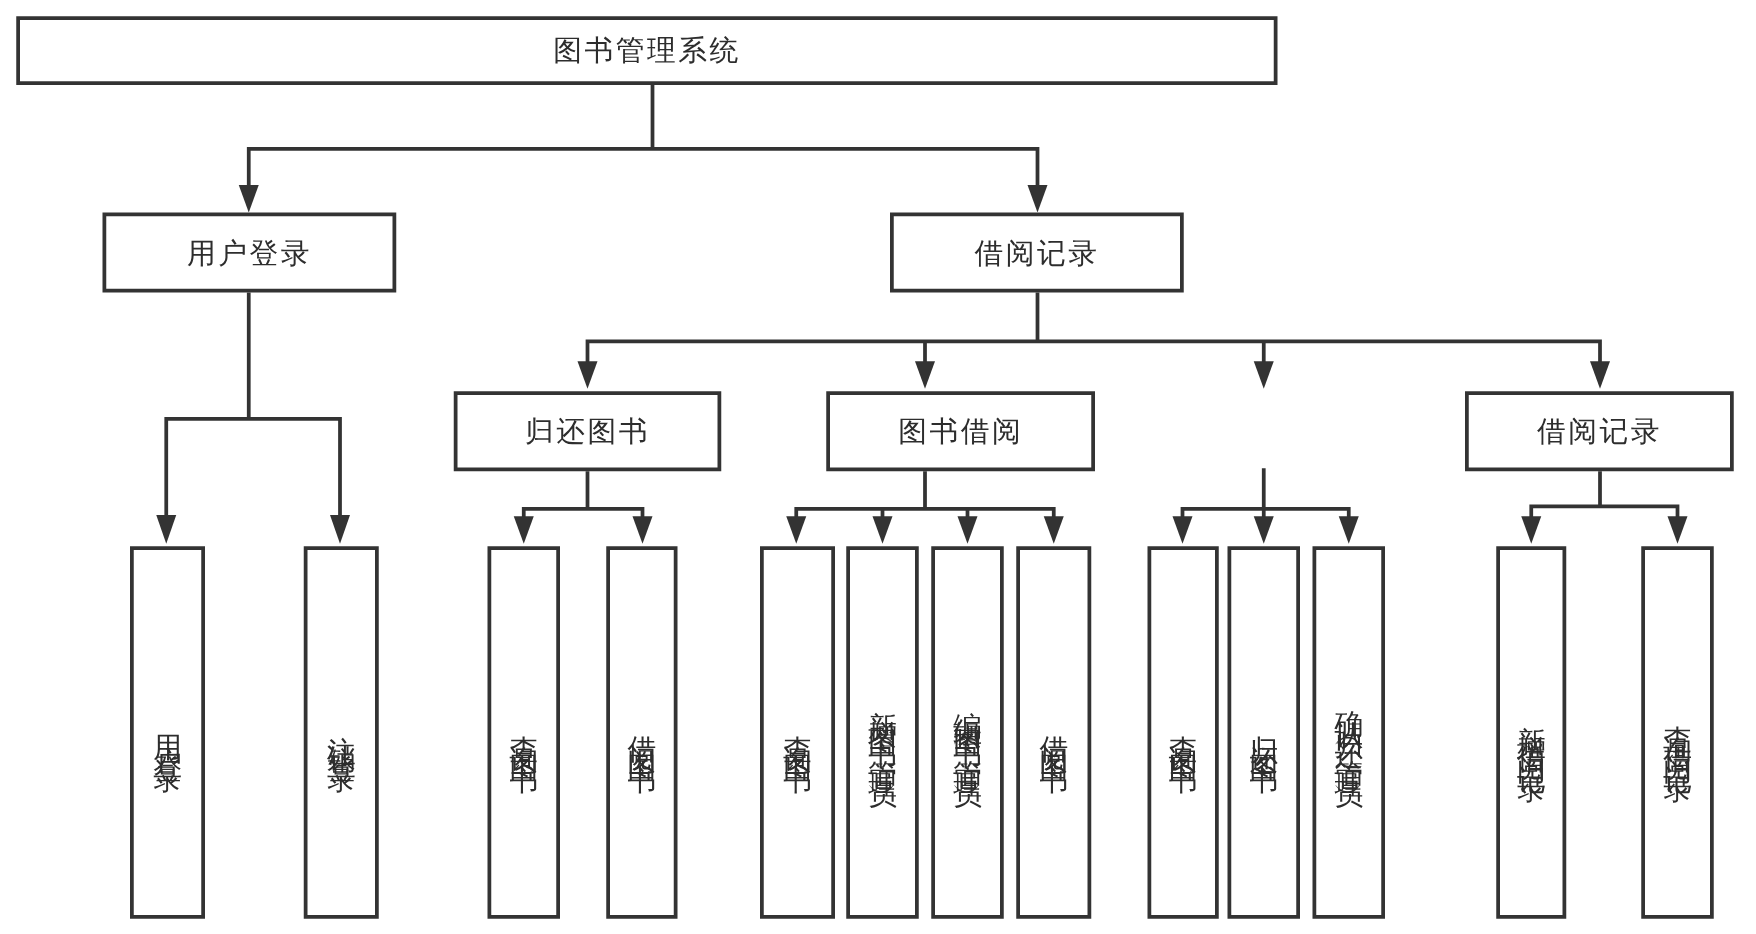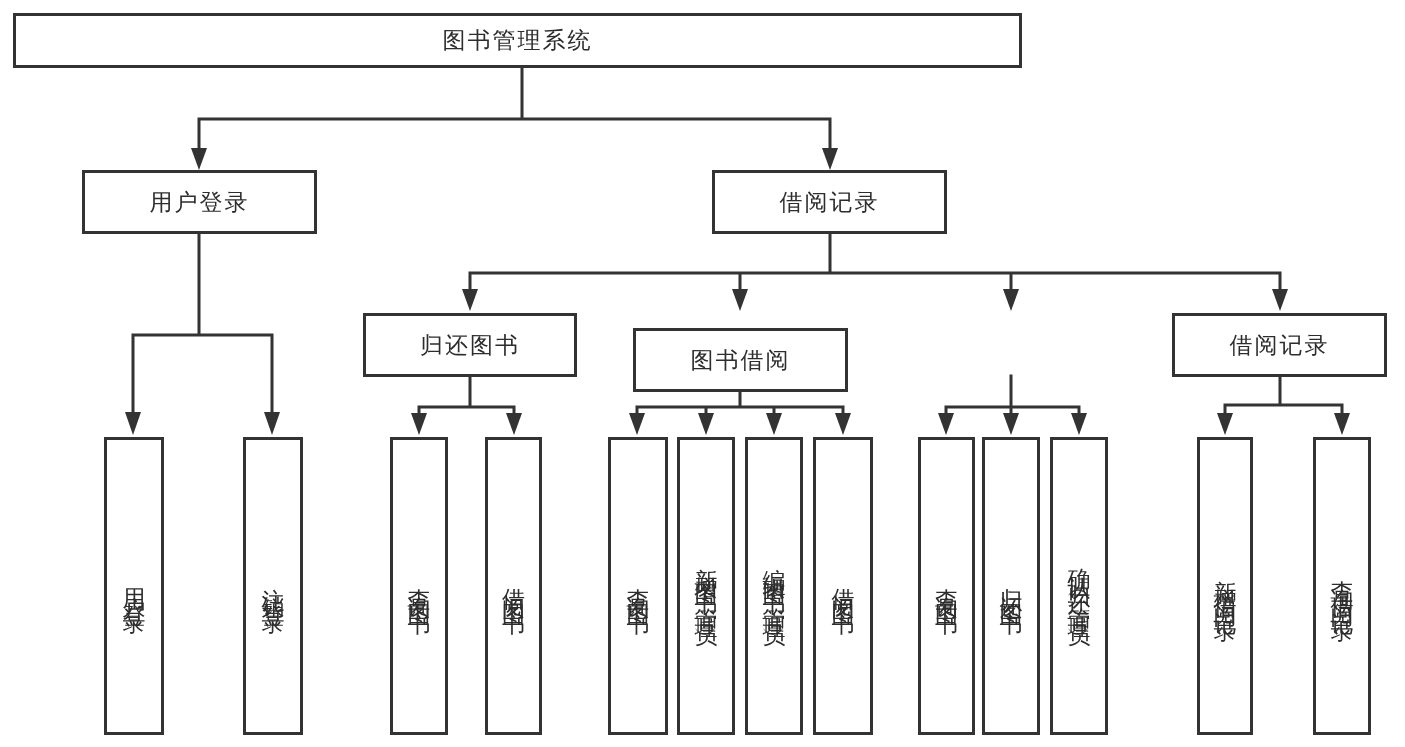--- a/index.html
+++ b/index.html
@@ -38,21 +38,21 @@
   }
   
   .n-root  { left: 13px;  top: 13px;  width: 1009px; height: 55px; }
   
   .n-l2    { top: 170px; height: 64px; width: 235px; }
   .n-user  { left: 82px; }
   .n-mgmt  { left: 712px; }
   
   .n-l3    { top: 313px; height: 64px; }
   .n-rec   { left: 363px;  width: 214px; }
-  .n-bor   { left: 633px;  width: 215px; margin-top: 15px; }
+  .n-bor   { left: 661px;  width: 215px; }
   .n-cur   { left: 905px;  width: 213px; }
   .n-log   { left: 1172px; width: 215px; }
   
   .n-l4    { top: 437px; height: 298px; }
   .p1  { left: 104px;  width: 60px; }
   .p2  { left: 243px;  width: 60px; }
   .p3  { left: 390px;  width: 58px; }
   .p4  { left: 485px;  width: 57px; }
   .p5  { left: 608px;  width: 60px; }
   .p6  { left: 677px;  width: 58px; }

